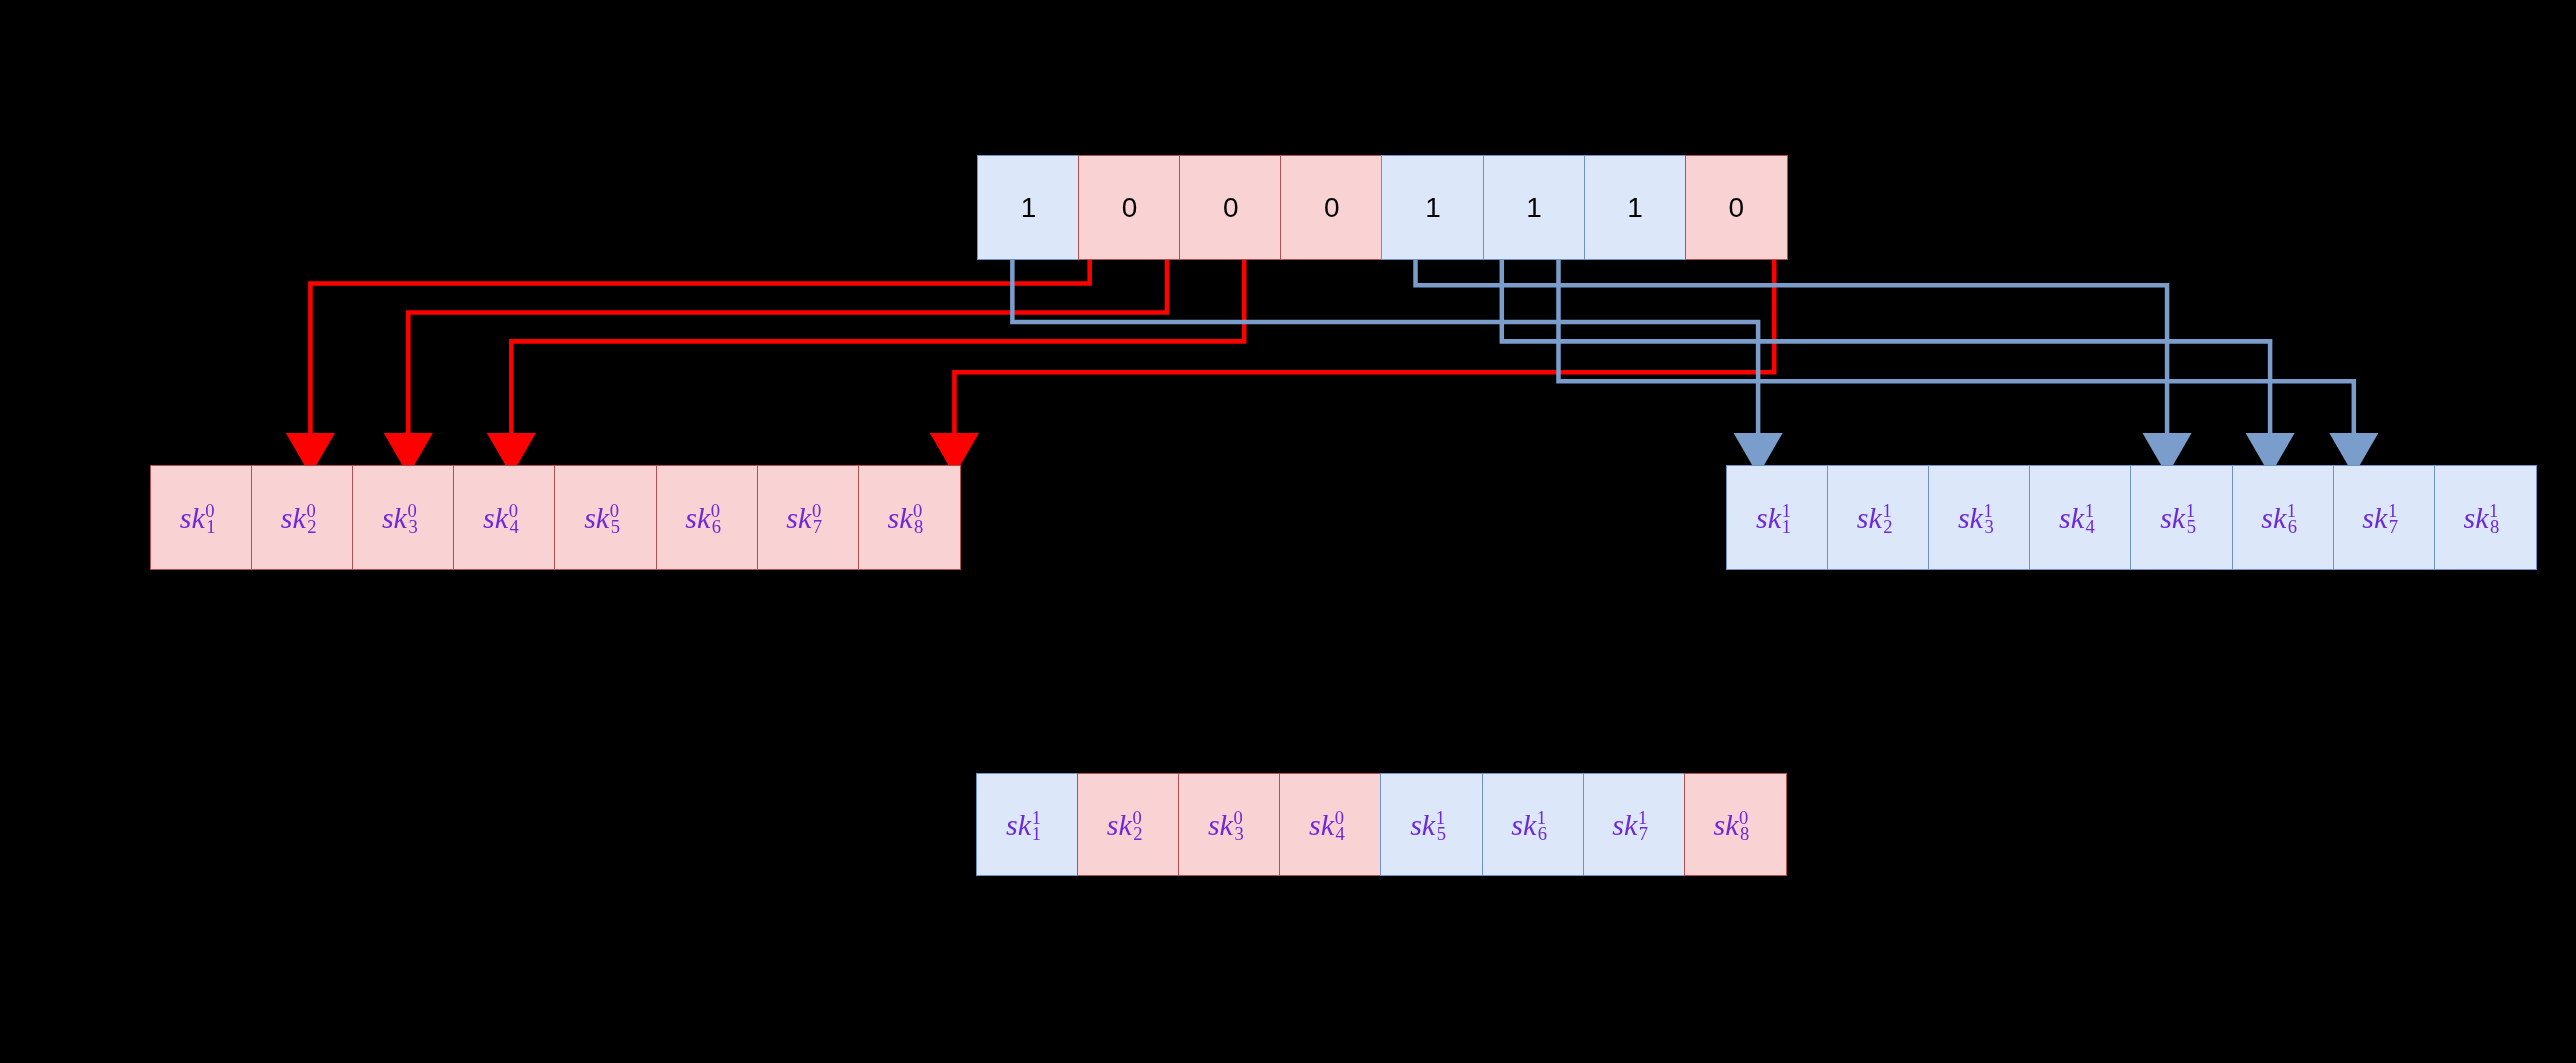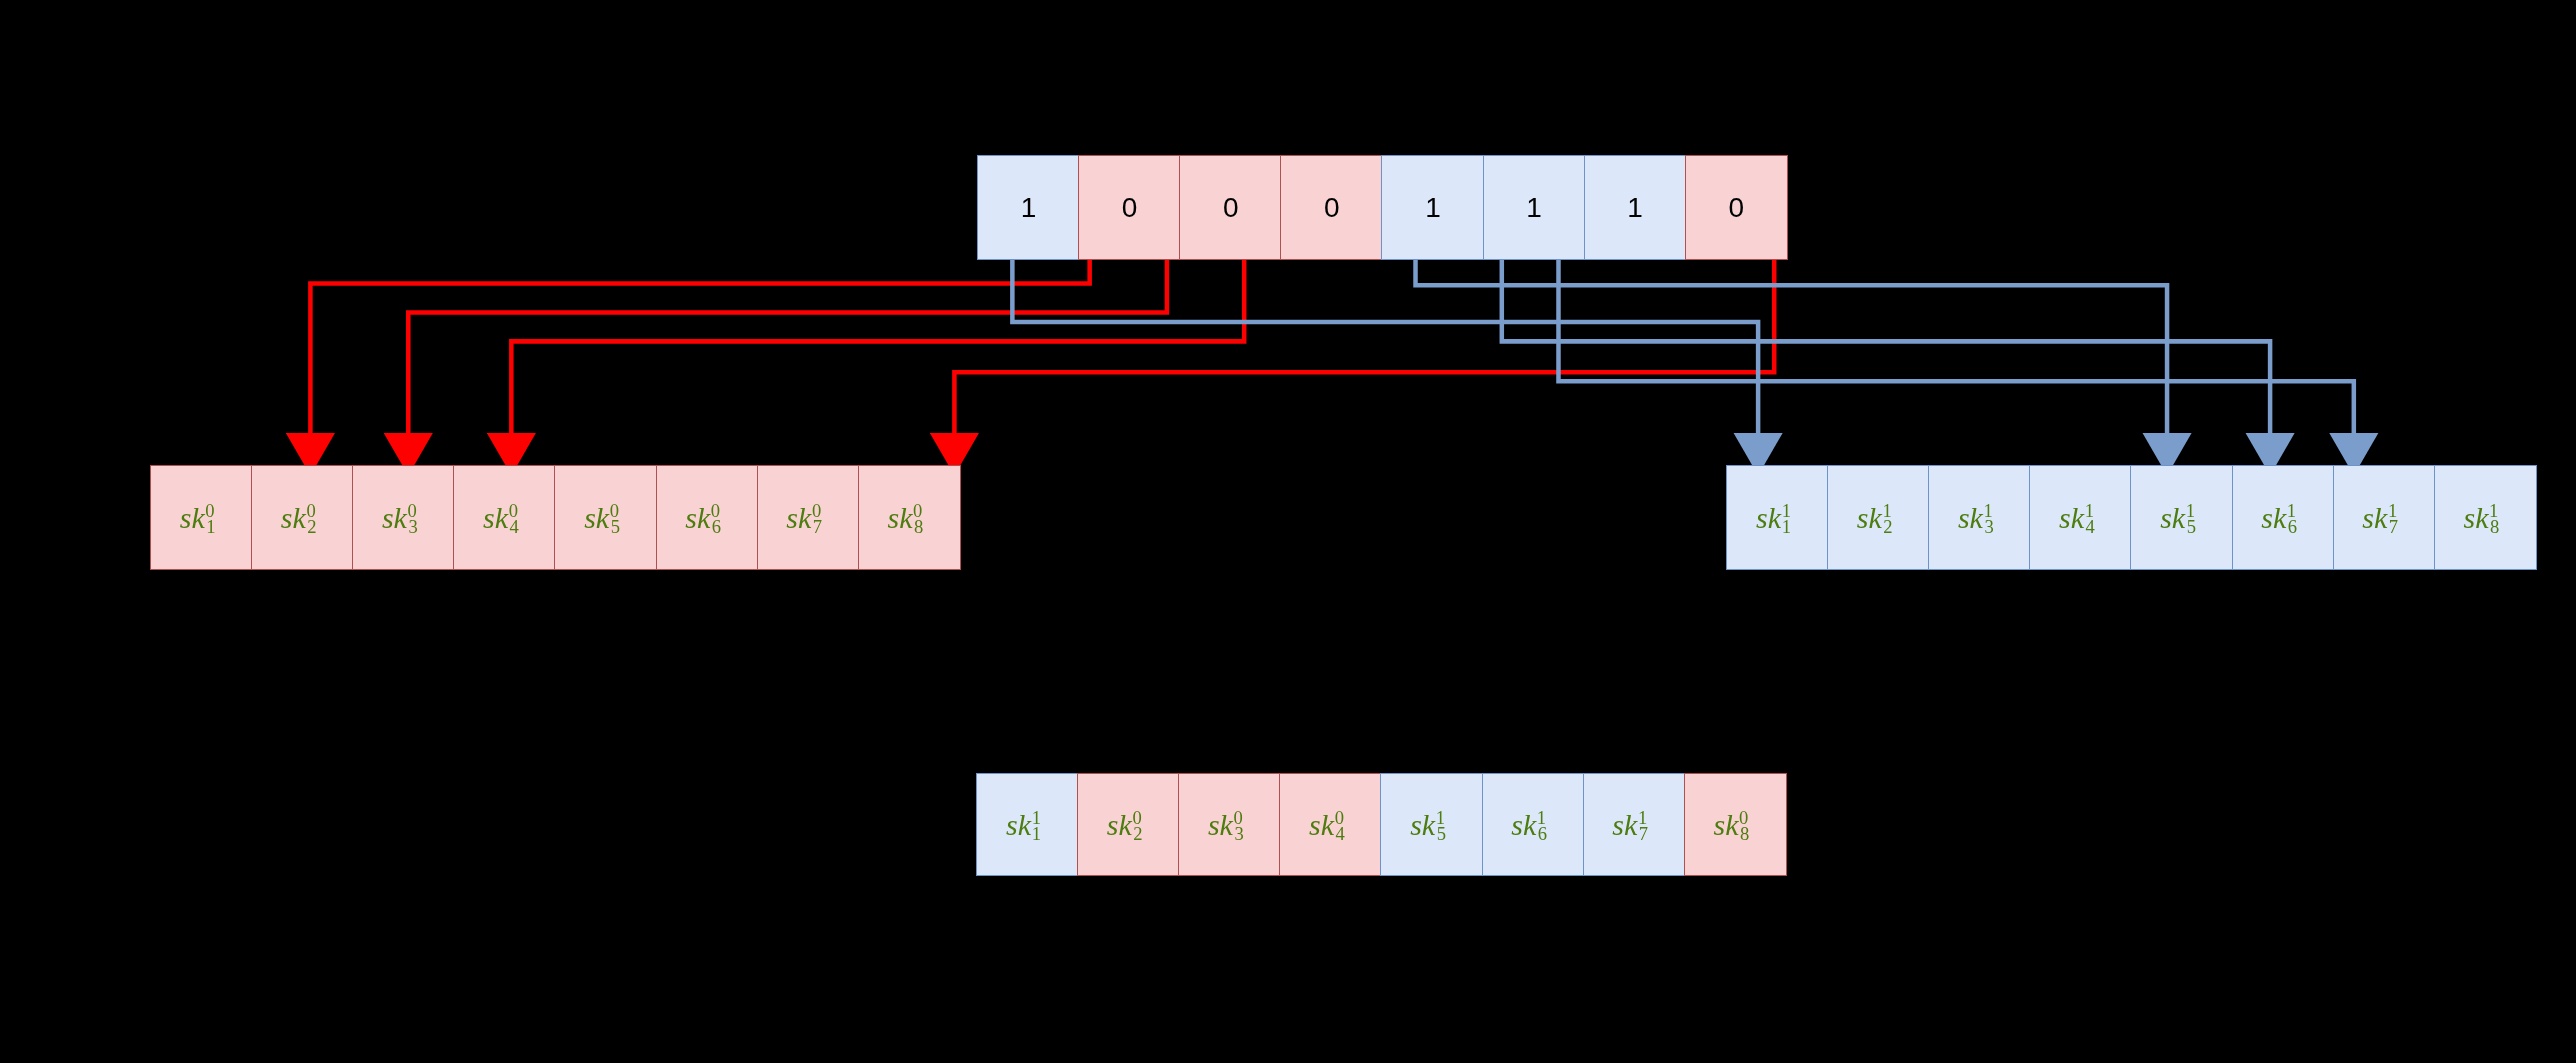--- a/index.html
+++ b/index.html
@@ -11,21 +11,21 @@
 
   .row{position:absolute;display:flex;}
   .cell{box-sizing:border-box;display:flex;align-items:center;justify-content:center;
         position:relative;}
   .cell.blue{background:#dce8fa;border:1.9px solid #6e93c8;}
   .cell.pink{background:#f9d3d3;border:1.9px solid #b05050;}
   .cell + .cell{margin-left:-1.9px;}
 
   .bit{font-family:"Liberation Sans","DejaVu Sans",sans-serif;font-size:28px;color:#000;}
 
-  .sk{color:#4d7c0f;white-space:nowrap;line-height:1;display:inline-block;
+  .sk{color:#6d28d9;white-space:nowrap;line-height:1;display:inline-block;
       font-style:italic;font-size:30px;letter-spacing:0px;}
   .sk .base{font-style:italic;}
   .sk .sup{font-style:normal;font-size:0.62em;position:relative;top:-0.58em;left:0.6px;}
   .sk .sub{font-style:normal;font-size:0.62em;position:relative;top:0.30em;left:-0.42em;}
 
   #topRow{left:977px;top:155px;}
   #topRow .cell{width:103px;height:105px;}
 
   #leftRow{left:150px;top:465px;}
   #leftRow .cell{width:103px;height:105px;}

